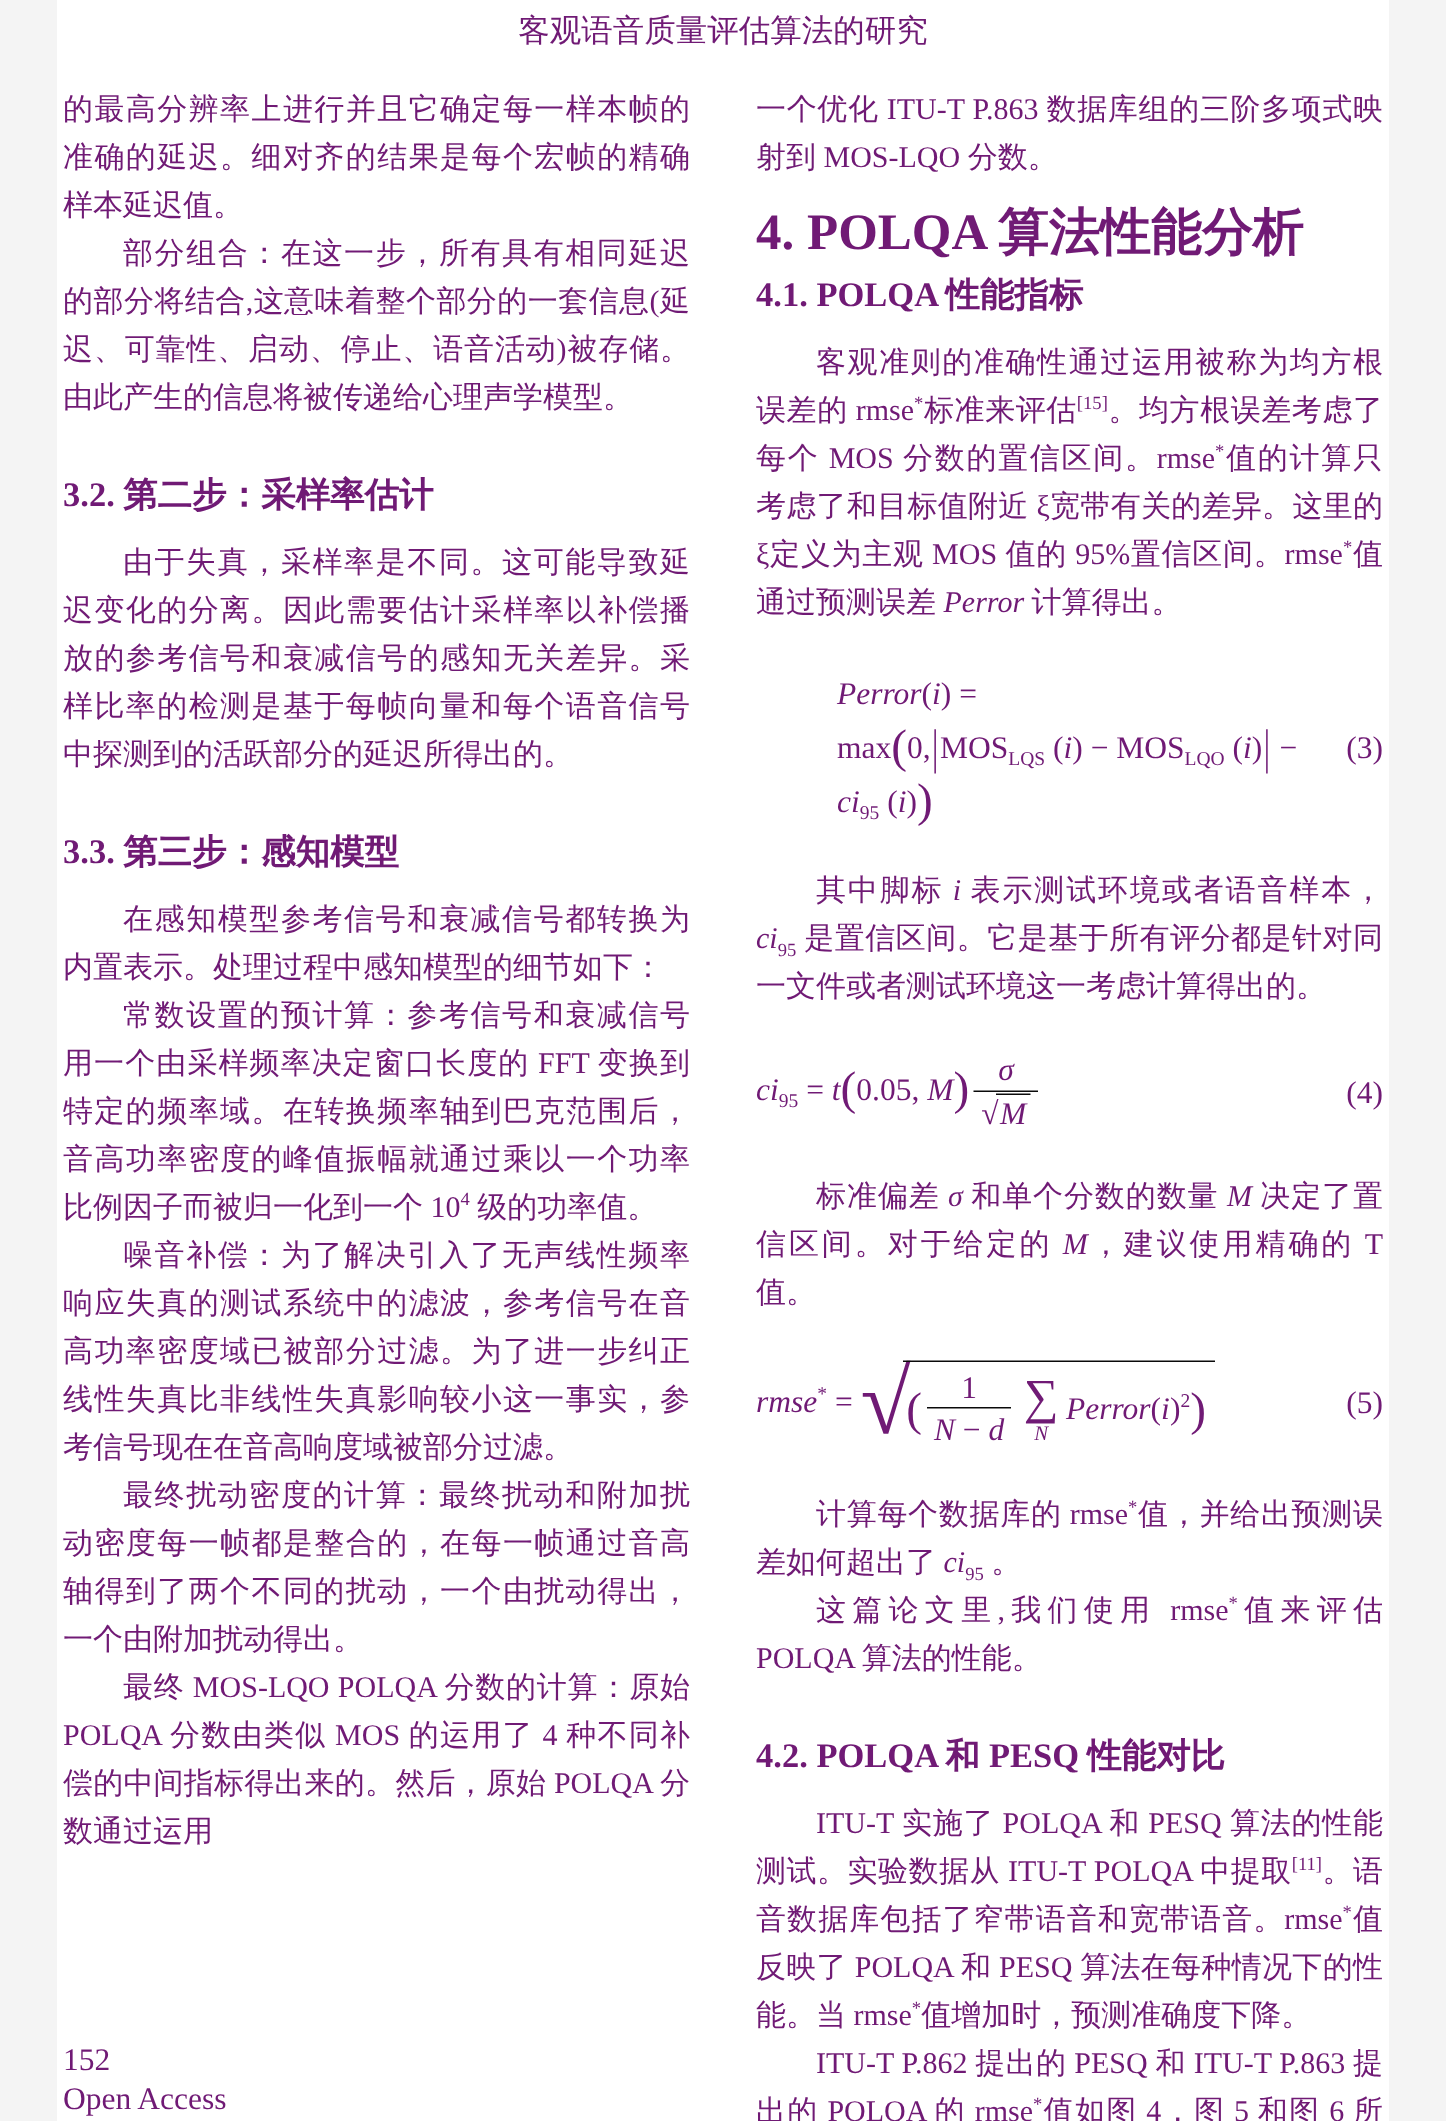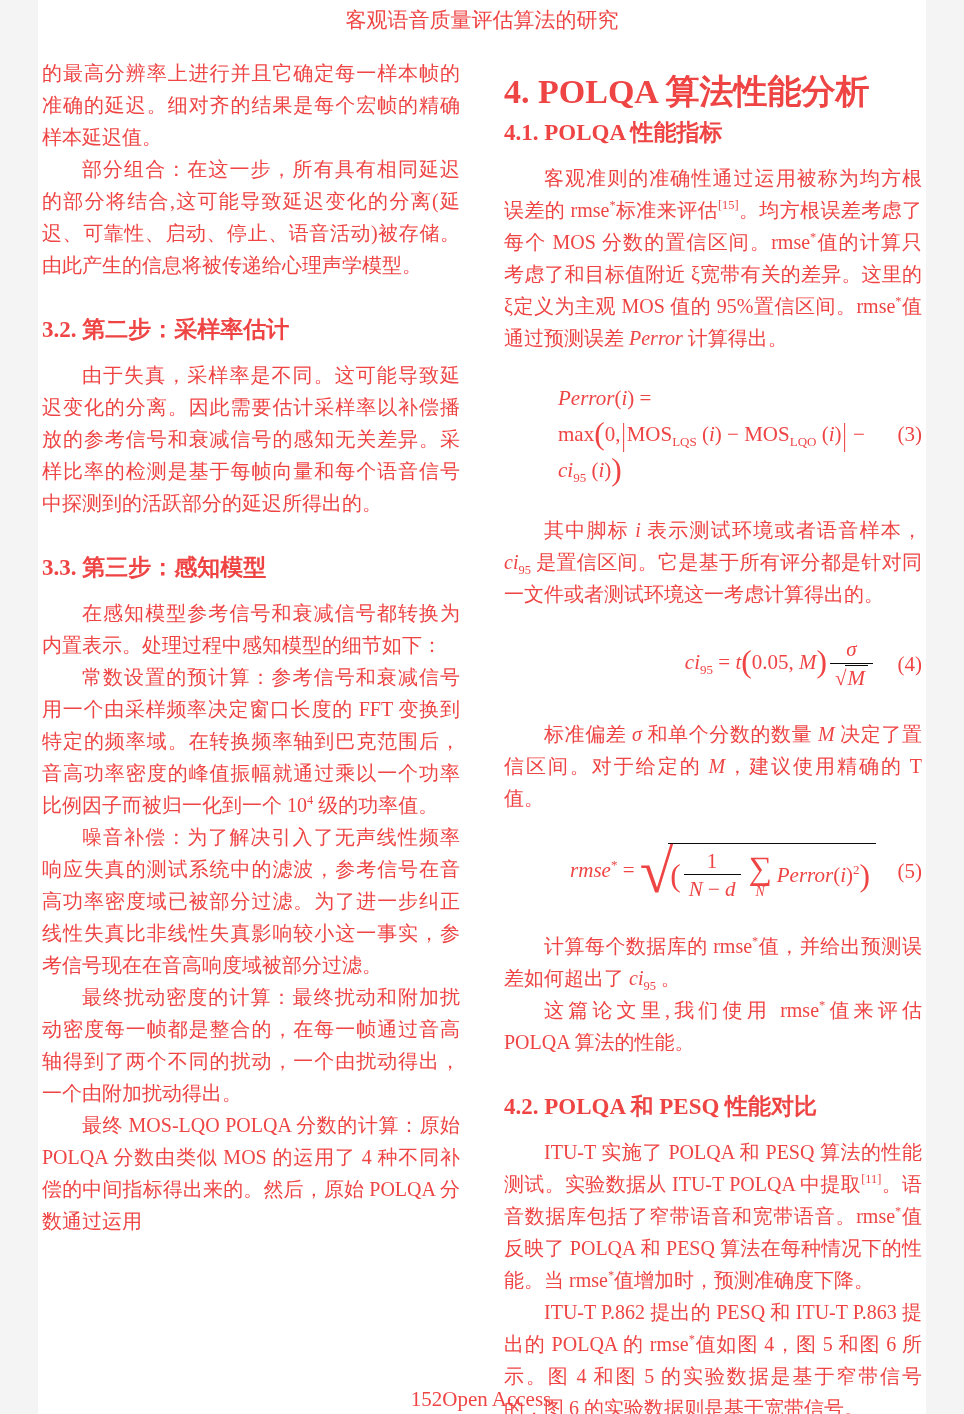--- a/index.html
+++ b/index.html
@@ -1,80 +1,81 @@
 <!DOCTYPE html>
 <html lang="zh"><head>
 <meta charset="utf-8">
 <style>
   html,body{margin:0;padding:0;background:#f4f4f4;}
   .page{
     width:888px;height:1414px;position:relative;background:#ffffff;
-    overflow:hidden;margin:0 auto;color:#ef4444;
+    overflow:hidden;margin:0 auto;color:#701a75;
     font-family:"Liberation Serif","DejaVu Serif",serif;
   }
   .header{text-align:center;font-size:21px;line-height:26px;padding-top:7px;}
   .columns{display:flex;gap:44px;padding:0 4px;margin-top:24px;}
   .col{width:458px;}
   p.body{margin:0;font-size:20px;line-height:32px;text-align:justify;text-indent:2em;
          font-family:"Liberation Serif","DejaVu Serif",serif;}
   p.cont{text-indent:0;}
   .h-sub{font-size:23px;font-weight:bold;margin:33px 0 13px;line-height:32px;text-align:left;}
   .h-main{font-size:34px;font-weight:bold;margin:16px 0 6px;line-height:38px;text-align:left;}
   sup{font-size:0.62em;vertical-align:super;line-height:0;}
   sub{font-size:0.62em;vertical-align:sub;line-height:0;}
   i{font-family:"Liberation Serif","DejaVu Serif",serif;}
 
   .equation{display:flex;align-items:center;margin:26px 0;font-size:21px;}
   .eq-body{flex:1;}
   .eq3-body .eq-line{line-height:36px;}
   .eq3-body{padding-left:54px;}
-  .eq-center{text-align:right;}
+  .eq-center{text-align:left;}
   .eq-number{width:46px;text-align:right;font-size:21px;}
   .big-paren{font-size:1.5em;vertical-align:-0.1em;}
   .tall-bar{display:inline-block;transform:scaleY(1.55);margin:0 1px;}
   .frac{display:inline-flex;flex-direction:column;align-items:center;vertical-align:middle;margin:0 3px;}
   .frac .num{padding:0 5px;line-height:1.25;}
   .frac .den{border-top:1.6px solid #0a0a0a;padding:1px 5px 0;line-height:1.3;}
   .sum{display:inline-flex;flex-direction:column;align-items:center;vertical-align:middle;margin:0 5px;line-height:1;}
   .sum .sigma{font-size:1.55em;line-height:0.95;}
   .sum .sub-n{font-size:0.66em;font-style:italic;line-height:1.1;}
   .sqrt{display:inline-flex;align-items:stretch;vertical-align:middle;}
   .rad-sign{font-size:2.9em;line-height:1.05;font-weight:400;margin-right:-5px;align-self:flex-start;}
   .radicand{border-top:1.7px solid #0a0a0a;display:inline-flex;align-items:center;
             padding:4px 6px 0 2px;margin-top:3px;}
   .rad-small{margin-right:-2px;}
   .overline-m{border-top:1.4px solid #0a0a0a;font-style:italic;padding:0 3px;}
   .footer{position:absolute;left:4px;right:6px;bottom:2px;display:flex;
-          justify-content:center;font-size:21px;line-height:26px;}
+          justify-content:space-between;font-size:21px;line-height:26px;flex-direction:column;}
 </style>
 </head>
 <body>
 
 <div class="page">
 
   <div class="header">
     <span>客观语音质量评估算法的研究</span>
   </div>
 
   <div class="columns">
 
     <div class="col">
       <p class="body cont">的最高分辨率上进行并且它确定每一样本帧的准确的延迟。细对齐的结果是每个宏帧的精确样本延迟值。</p>
-      <p class="body">部分组合：在这一步，所有具有相同延迟的部分将结合,这可能导致延迟变化的分离(延迟、可靠性、启动、停止、语音活动)被存储。由此产生的信息将被传递给心理声学模型。</p>
+      <p class="body">部分组合：在这一步，所有具有相同延迟的部分将结合,这意味着整个部分的一套信息(延迟、可靠性、启动、停止、语音活动)被存储。由此产生的信息将被传递给心理声学模型。</p>
       <div class="h-sub">3.2. 第二步：采样率估计</div>
       <p class="body">由于失真，采样率是不同。这可能导致延迟变化的分离。因此需要估计采样率以补偿播放的参考信号和衰减信号的感知无关差异。采样比率的检测是基于每帧向量和每个语音信号中探测到的活跃部分的延迟所得出的。</p>
       <div class="h-sub">3.3. 第三步：感知模型</div>
       <p class="body">在感知模型参考信号和衰减信号都转换为内置表示。处理过程中感知模型的细节如下：</p>
       <p class="body">常数设置的预计算：参考信号和衰减信号用一个由采样频率决定窗口长度的 FFT 变换到特定的频率域。在转换频率轴到巴克范围后，音高功率密度的峰值振幅就通过乘以一个功率比例因子而被归一化到一个 10<sup>4</sup> 级的功率值。</p>
       <p class="body">噪音补偿：为了解决引入了无声线性频率响应失真的测试系统中的滤波，参考信号在音高功率密度域已被部分过滤。为了进一步纠正线性失真比非线性失真影响较小这一事实，参考信号现在在音高响度域被部分过滤。</p>
       <p class="body">最终扰动密度的计算：最终扰动和附加扰动密度每一帧都是整合的，在每一帧通过音高轴得到了两个不同的扰动，一个由扰动得出，一个由附加扰动得出。</p>
       <p class="body">最终 MOS-LQO POLQA 分数的计算：原始 POLQA 分数由类似 MOS 的运用了 4 种不同补偿的中间指标得出来的。然后，原始 POLQA 分数通过运用</p>
     </div>
 
     <div class="col">
+      <p class="body cont">一个优化 ITU-T P.863 数据库组的三阶多项式映射到 MOS-LQO 分数。</p>
       <div class="h-main">4. POLQA 算法性能分析</div>
       <div class="h-sub" style="margin-top:6px;">4.1. POLQA 性能指标</div>
       <p class="body">客观准则的准确性通过运用被称为均方根误差的 rmse<sup>*</sup>标准来评估<sup>[15]</sup>。均方根误差考虑了每个 MOS 分数的置信区间。rmse<sup>*</sup>值的计算只考虑了和目标值附近 ξ宽带有关的差异。这里的ξ定义为主观 MOS 值的 95%置信区间。rmse<sup>*</sup>值通过预测误差 <i>Perror</i> 计算得出。</p>
 
       <div class="equation">
         <div class="eq-body eq3-body">
           <div class="eq-line"><i>Perror</i>(<i>i</i>) =</div>
           <div class="eq-line">max<span class="big-paren">(</span>0,<span class="tall-bar">|</span>MOS<sub>LQS</sub> (<i>i</i>) − MOS<sub>LQO</sub> (<i>i</i>)<span class="tall-bar">|</span> − <i>ci</i><sub>95</sub> (<i>i</i>)<span class="big-paren">)</span></div>
         </div>
         <div class="eq-number">(3)</div>

